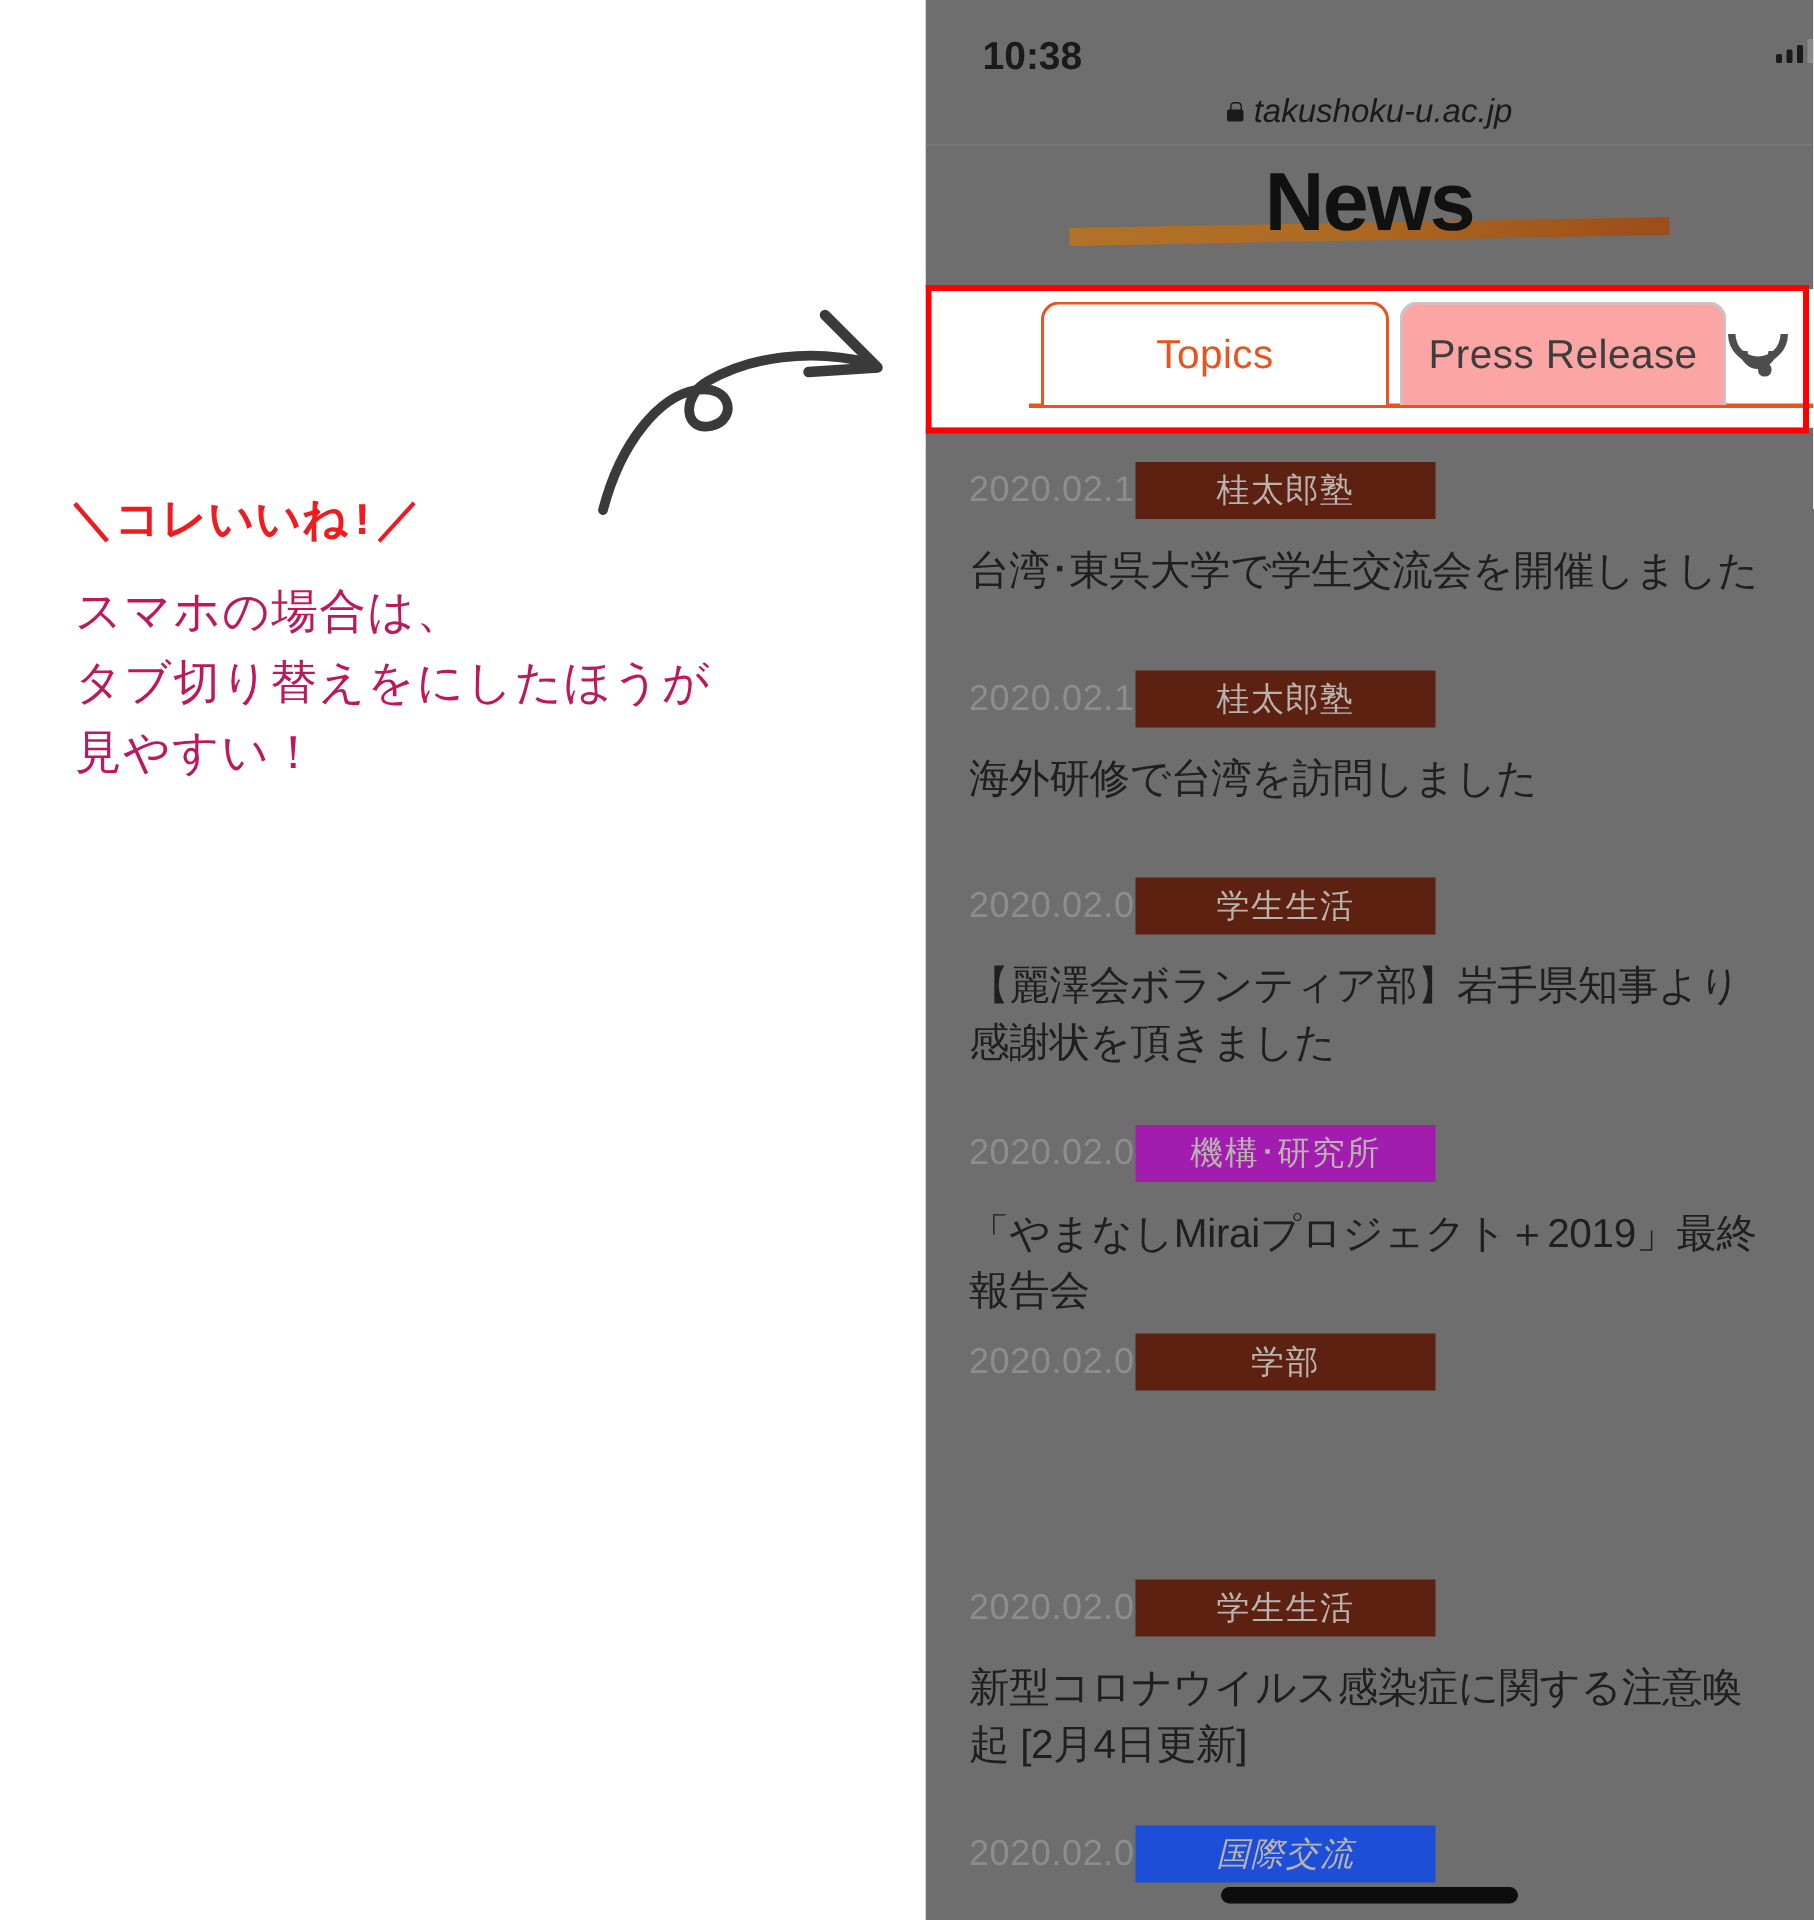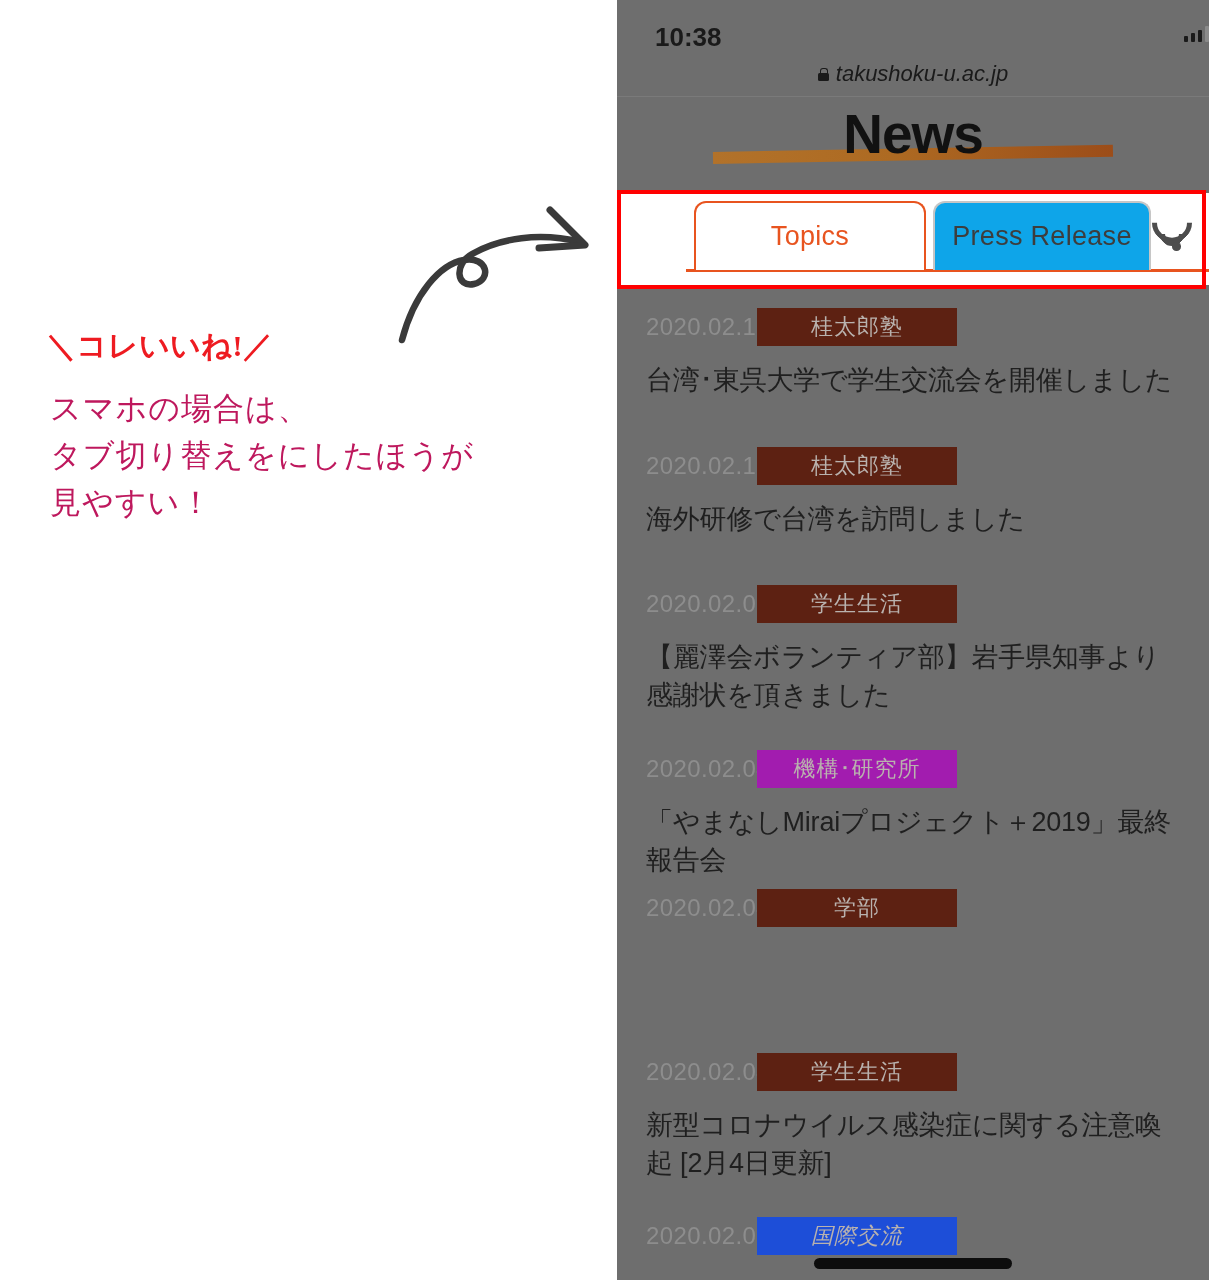--- a/index.html
+++ b/index.html
@@ -21,21 +21,21 @@
     background: #ffffff;
   }
   .anno-red {
     position: absolute;
     left: 46px; top: 326px;
     font-size: 30px;
     font-weight: 700;
     color: #ee1b21;
     letter-spacing: 0.5px;
     white-space: nowrap;
-    font-family: Liberation Serif, serif;
+    font-family: Liberation Mono, monospace;
   }
   .anno-black {
     position: absolute;
     left: 50px; top: 385px;
     font-size: 31px;
     line-height: 47px;
     color: #be185d;
     font-family: "DejaVu Sans", sans-serif;
     letter-spacing: 1px;
   }
@@ -171,21 +171,21 @@
     z-index: 12;
   }
   .tab-topics .lbl {
     font-size: 27px; color: #e8541f; letter-spacing: 0.3px;
   }
   .tab-press {
     left: 280px; width: 218px;
     border: 2px solid #c6c6c6;
     border-bottom: none;
     border-radius: 12px 12px 0 0;
-    background: #0ea5e9;
+    background: #fca5a5;
     z-index: 11;
   }
   .tab-press .lbl {
     font-size: 27px; color: #3d3d3d; letter-spacing: 0.3px;
   }
   .tab-rss {
     left: 503px; width: 62px; top: 8px; height: 69px;
     z-index: 11;
   }
   .rss-icon { width: 32px; height: 32px; position: relative; }

